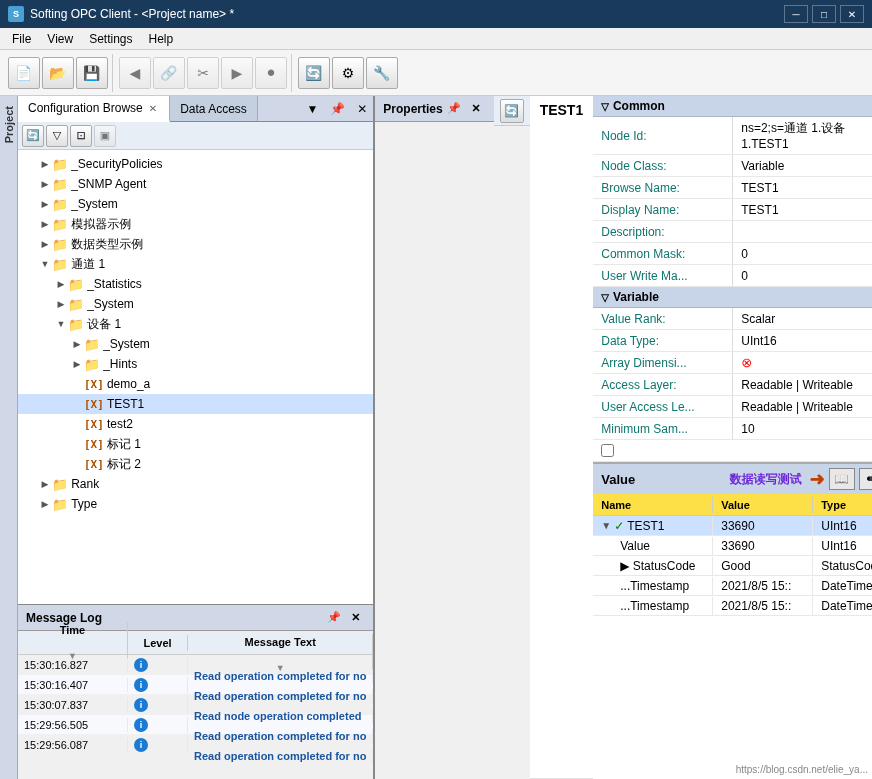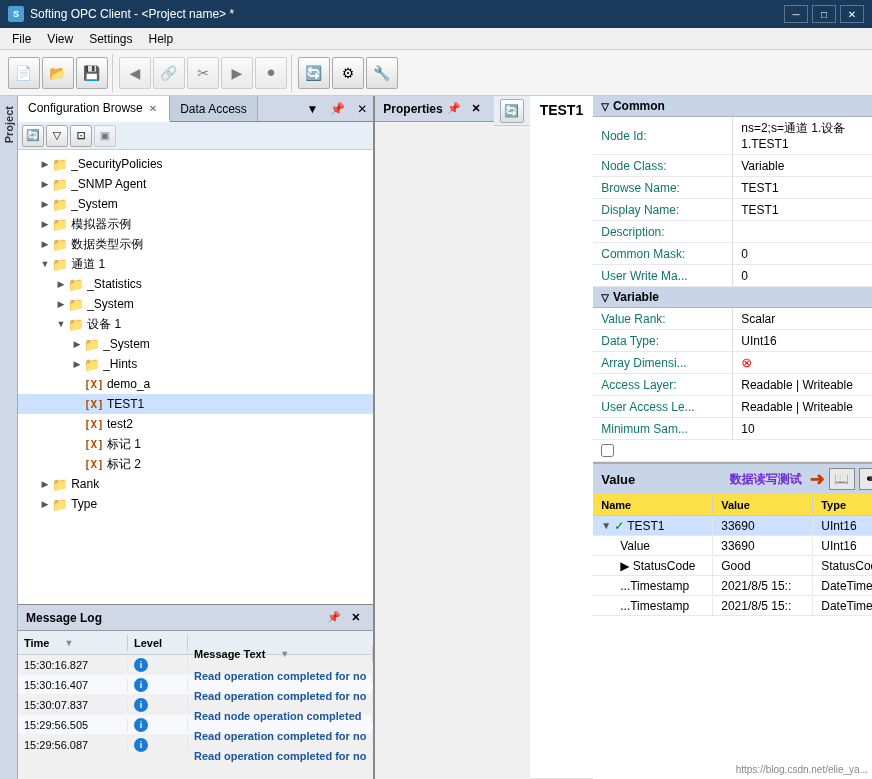--- a/index.html
+++ b/index.html
@@ -57,21 +57,21 @@
     .folder-yellow { color: #e8b400; }
     .var-icon { color: #c07000; font-weight: bold; font-size: 11px; margin-right: 3px; }
 
     
     #message-log { border-top: 1px solid #888; }
     .panel-header { background: #d0d8e8; border-bottom: 1px solid #999; height: 26px; display: flex; align-items: center; padding: 0 8px; font-weight: 600; font-size: 12px; }
     .panel-header-space { flex: 1; }
     .panel-header-btn { padding: 2px 5px; cursor: pointer; font-size: 11px; }
 
     .log-table-header { display: flex; background: #e8eef5; border-bottom: 1px solid #ccc; height: 24px; align-items: center; }
-    .log-col { padding: 2px 6px; font-size: 11px; font-weight: 600; border-right: 1px solid #ccc; overflow: hidden; white-space: nowrap; display: flex; align-items: center; gap: 15px; }
+    .log-col { padding: 2px 6px; font-size: 11px; font-weight: 600; border-right: 1px solid #ccc; overflow: hidden; white-space: nowrap; display: flex; align-items: center; gap: 15px; flex-direction: column; }
     .log-col .sort-icon { font-size: 9px; color: #888; }
     .col-time { width: 110px; }
     .col-level { width: 60px; }
     .col-msg { flex: 1; margin-top: 23px; }
 
     .log-rows { overflow-y: auto; }
     .log-row { display: flex; align-items: center; height: 20px; border-bottom: 1px solid #f0f0f0; }
     .log-row:nth-child(even) { background: #f8f8ff; }
     .log-cell { padding: 1px 6px; font-size: 11px; overflow: hidden; white-space: nowrap; border-right: 1px solid #e8e8e8; }
     .log-cell.bold { font-weight: 600; color: #1a56a0; }

